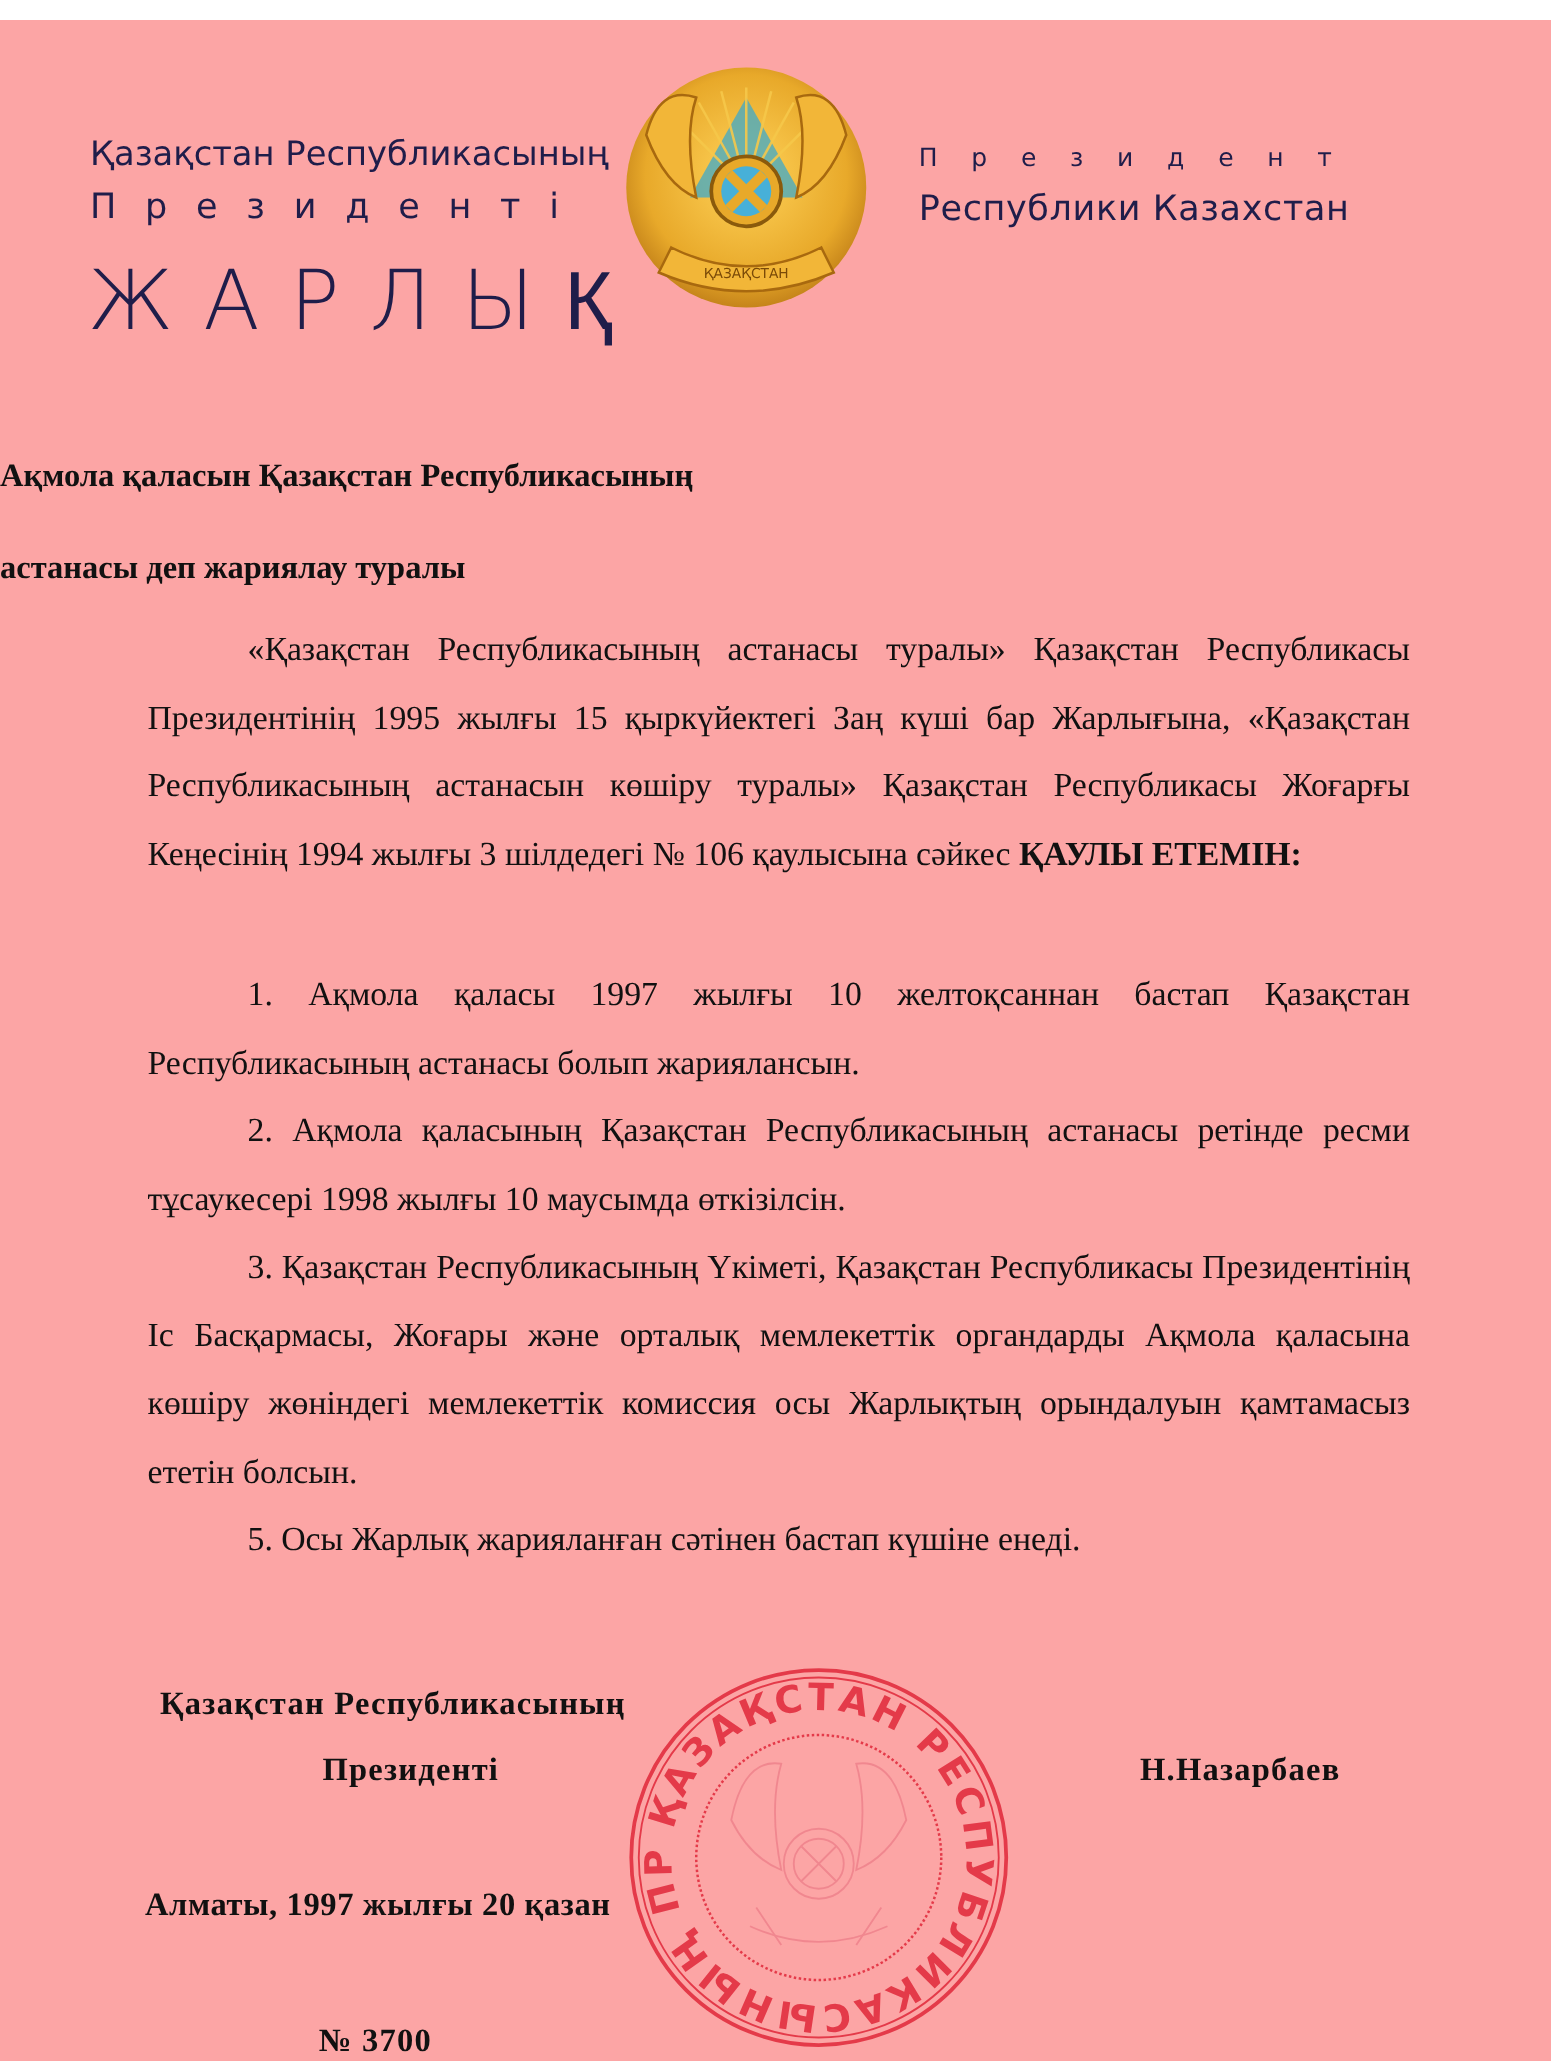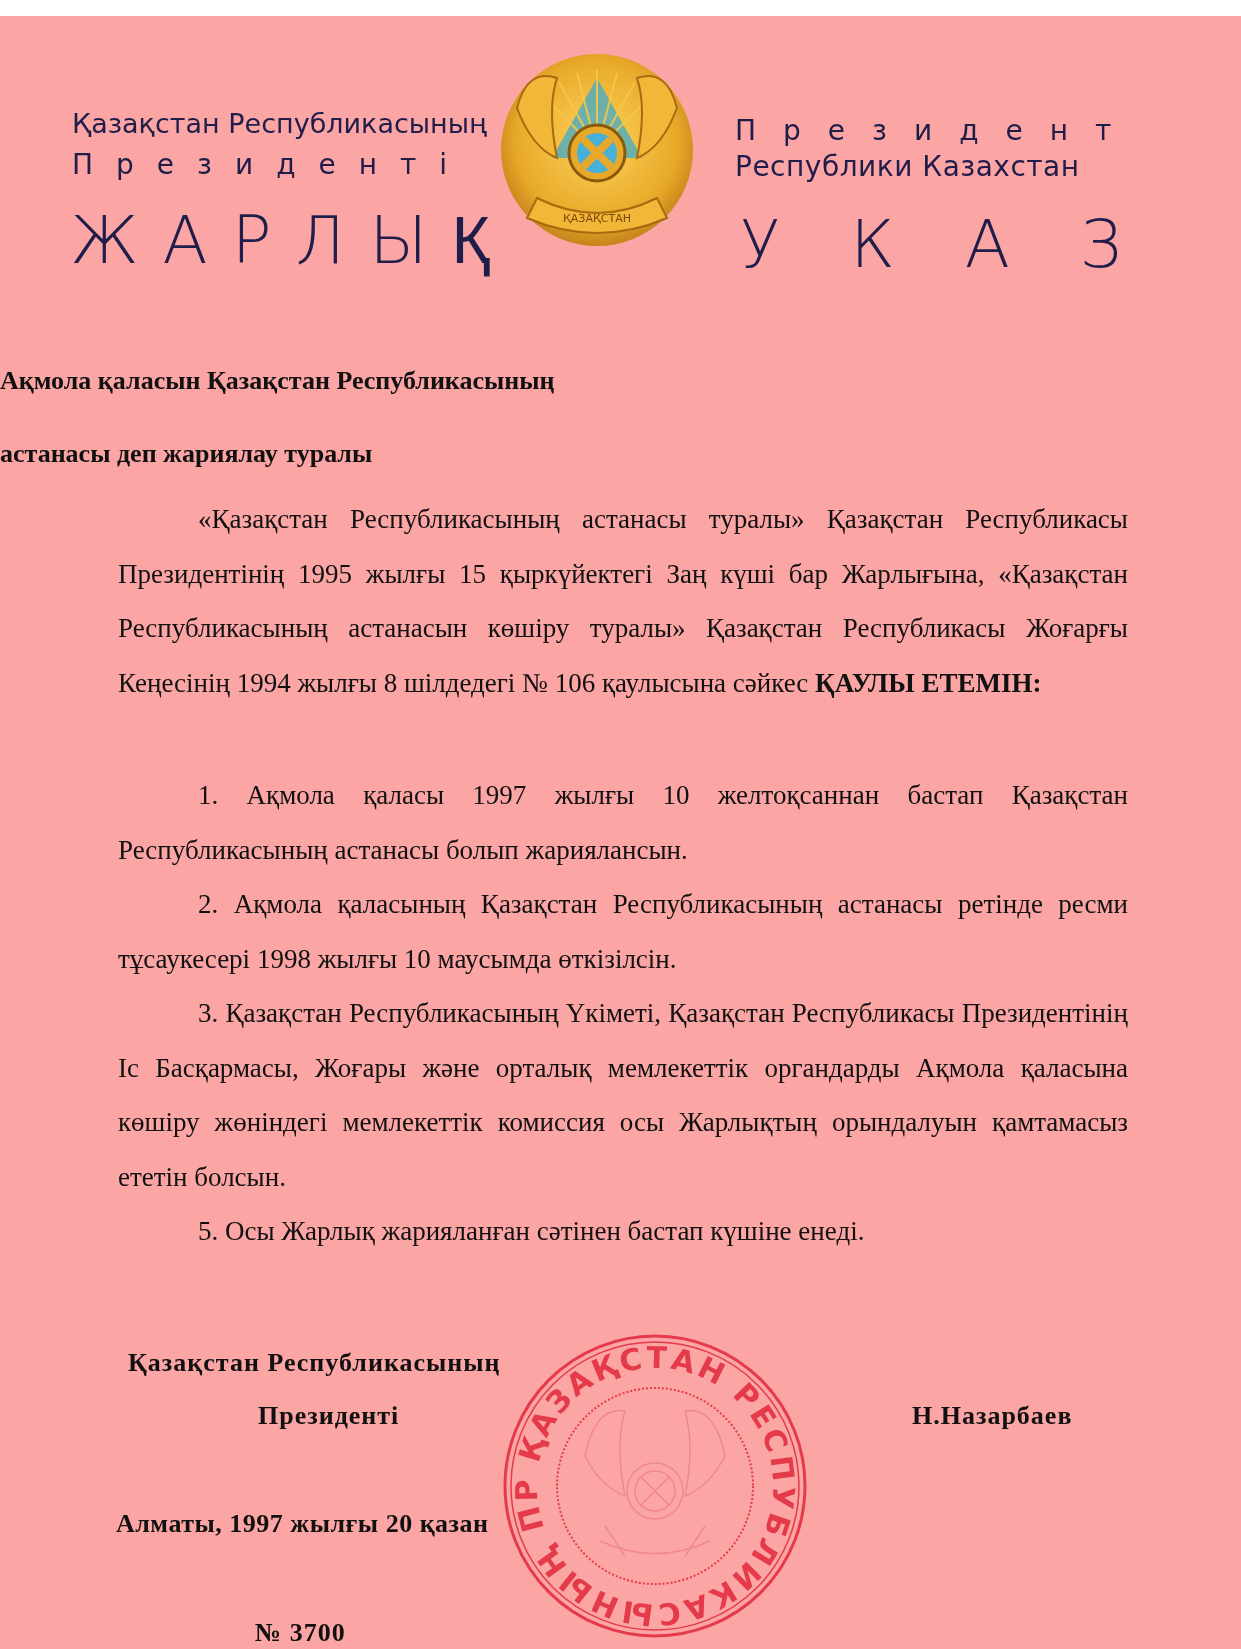--- a/index.html
+++ b/index.html
@@ -2,21 +2,21 @@
 <html><head>
 <meta charset="utf-8">
 <style>
   html, body { margin: 0; padding: 0; background: #ffffff; }
   body { width: 1241px; height: 1649px; position: relative; overflow: hidden; }
   .page { position: absolute; left: 0; top: 16px; width: 1241px; height: 1649px; background: #fca5a5; }
   .hdr { position: absolute; color: #1f1d4a; font-family: "DejaVu Sans", sans-serif; white-space: nowrap; }
   .hdr-kz-line1 { left: 72px; top: 92px; font-size: 27px; letter-spacing: 0px; }
   .hdr-kz-line2 { left: 72px; top: 132px; font-size: 28px; letter-spacing: 23px; }
   .hdr-kz-line3 { left: 70px; top: 186px; font-size: 66px; letter-spacing: 24px; font-weight: 300; }
-  .hdr-ru-line1 { left: 735px; top: 98px; font-size: 28px; letter-spacing: 27px; }
+  .hdr-ru-line1 { left: 735px; top: 98px; font-size: 20px; letter-spacing: 27px; }
   .hdr-ru-line2 { left: 735px; top: 134px; font-size: 28px; letter-spacing: 0.5px; }
   .hdr-ru-line3 { left: 740px; top: 190px; font-size: 66px; letter-spacing: 70px; font-weight: 300; }
 
   .emblem { position: absolute; left: 497px; top: 32px; width: 200px; height: 205px; }
 
   .title { position: absolute; left: 0; width: 1241px; 
            font-family: "Liberation Serif", serif; font-weight: bold; font-size: 26px; color: #111; }
   .title-1 { top: 350px; }
   .title-2 { top: 386px; margin-top: 37px; }
 
@@ -72,27 +72,26 @@
       <circle cx="100" cy="105" r="28" fill="#e8a92a" stroke="#8a5a0c" stroke-width="3"></circle>
       <circle cx="100" cy="105" r="20" fill="#47b0d8"></circle>
       <path d="M86 91 L114 119 M114 91 L86 119" stroke="#e8a92a" stroke-width="8"></path>
       <path d="M40 150 Q100 180 160 150 L170 170 Q100 200 30 170 Z" fill="#f2b638" stroke="#a8690f" stroke-width="2"></path>
       <text x="100" y="174" font-size="11" text-anchor="middle" fill="#7a4a08" font-family="DejaVu Sans, sans-serif">ҚАЗАҚСТАН</text>
     </svg>
   </div>
 
   <div class="hdr hdr-ru-line1">Президент</div>
   <div class="hdr hdr-ru-line2">Республики Казахстан</div>
-  <div class="hdr hdr-ru-line3">УКАЗ</div>
 
   <div class="title title-1">Ақмола қаласын Қазақстан Республикасының</div>
   <div class="title title-2">астанасы деп жариялау туралы</div>
 
   <div class="body-text intro">
-    <p class="para"><span>«Қазақстан Республикасының астанасы туралы» Қазақстан Республикасы Президентінің 1995 жылғы 15 қыркүйектегі Заң күші бар Жарлығына, «Қазақстан Республикасының астанасын көшіру туралы» Қазақстан Республикасы Жоғарғы Кеңесінің 1994 жылғы 8 шілдедегі № 106 қаулысына сәйкес </span><span class="b">ҚАУЛЫ ЕТЕМІН:</span></p>
+    <p class="para"><span>«Қазақстан Республикасының астанасы туралы» Қазақстан Республикасы Президентінің 1995 жылғы 15 қыркүйектегі Заң күші бар Жарлығына, «Қазақстан Республикасының астанасын көшіру туралы» Қазақстан Республикасы Жоғарғы Кеңесінің 1994 жылғы 3 шілдедегі № 106 қаулысына сәйкес </span><span class="b">ҚАУЛЫ ЕТЕМІН:</span></p>
   </div>
 
   <div class="body-text items">
     <p class="para">1. Ақмола қаласы 1997 жылғы 10 желтоқсаннан бастап Қазақстан Республикасының астанасы болып жариялансын.</p>
     <p class="para">2. Ақмола қаласының Қазақстан Республикасының астанасы ретінде ресми тұсаукесері 1998 жылғы 10 маусымда өткізілсін.</p>
     <p class="para">3. Қазақстан Республикасының Үкіметі, Қазақстан Республикасы Президентінің Іс Басқармасы, Жоғары және орталық мемлекеттік органдарды Ақмола қаласына көшіру жөніндегі мемлекеттік комиссия осы Жарлықтың орындалуын қамтамасыз ететін болсын.</p>
     <p class="para">5. Осы Жарлық жарияланған сәтінен бастап күшіне енеді.</p>
   </div>
 
   <div class="seal">

